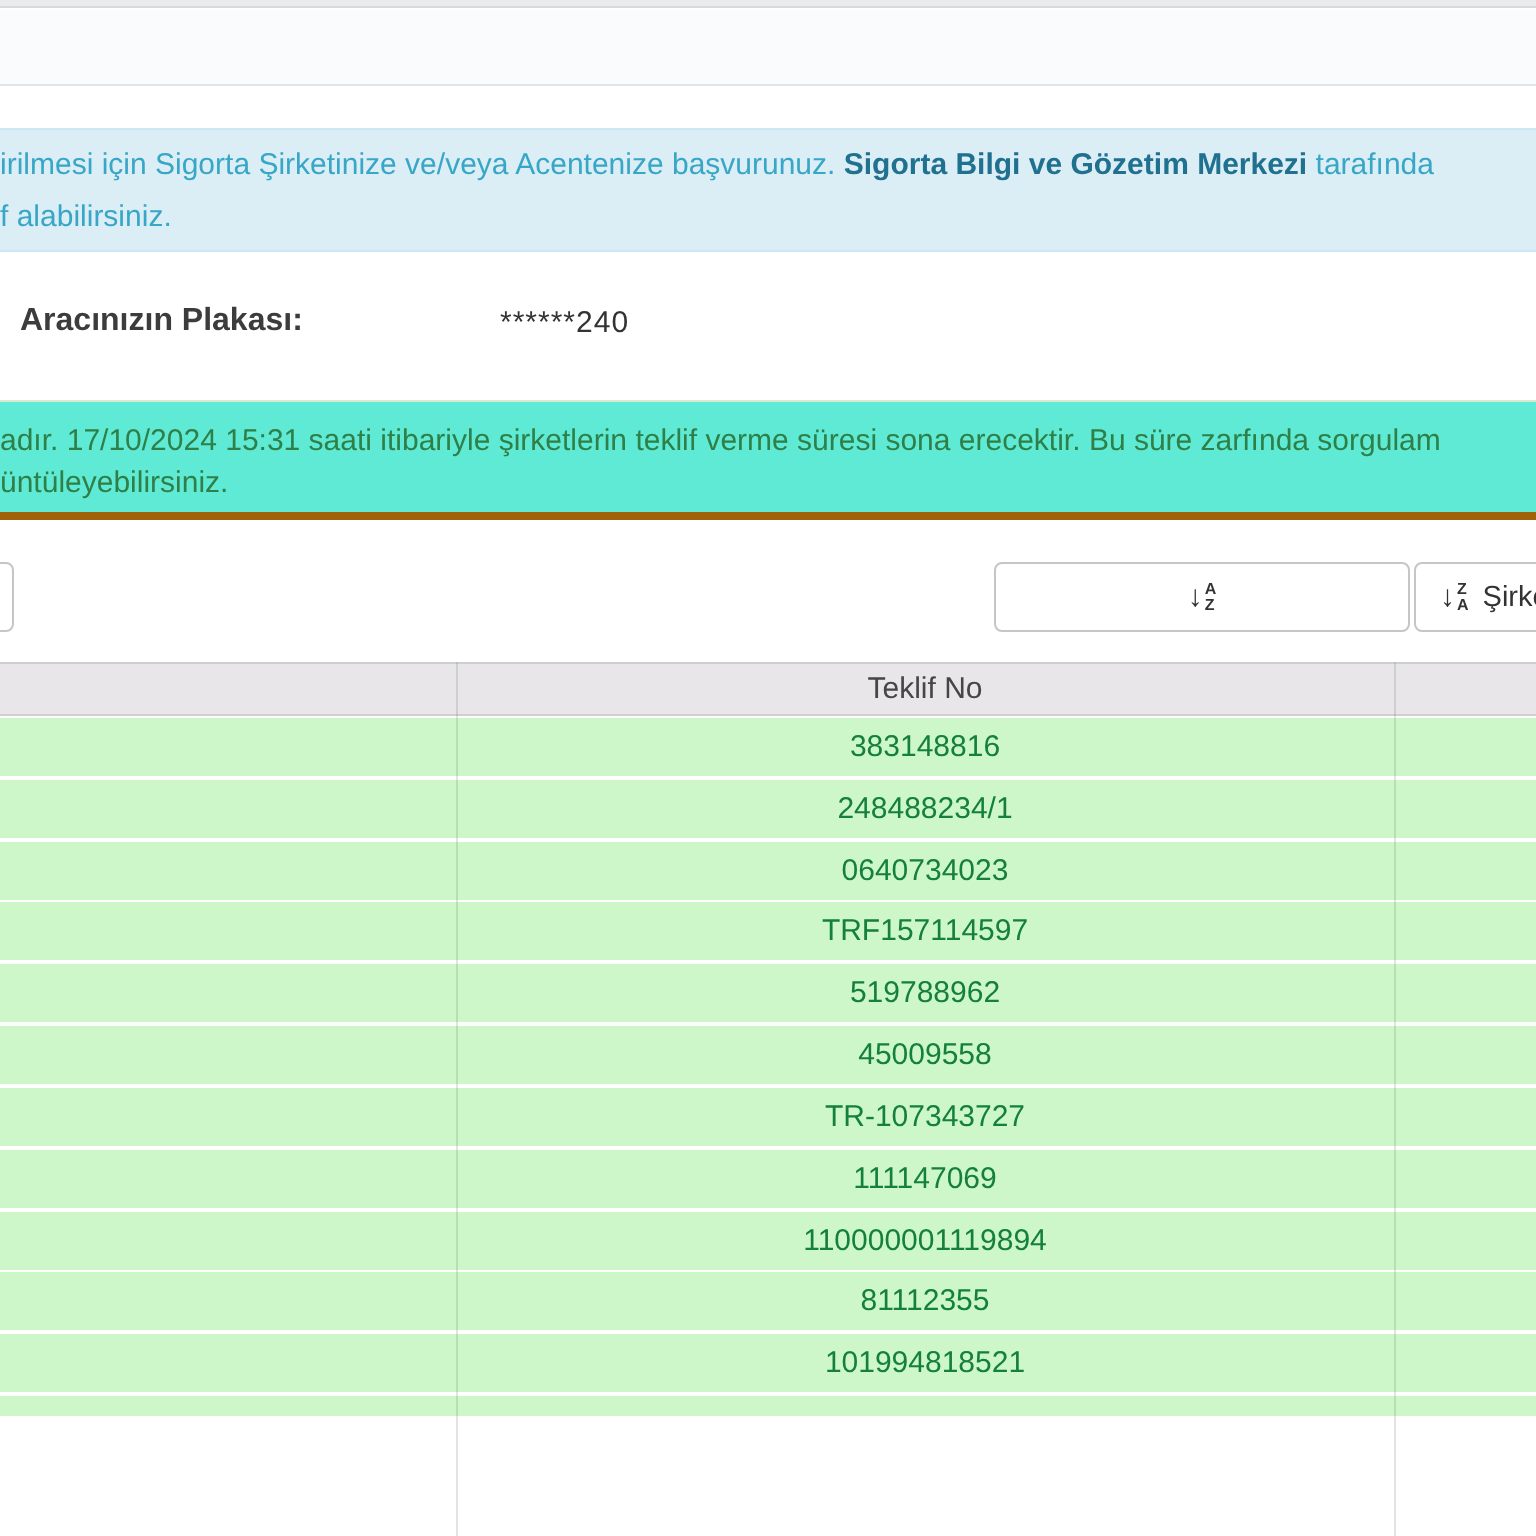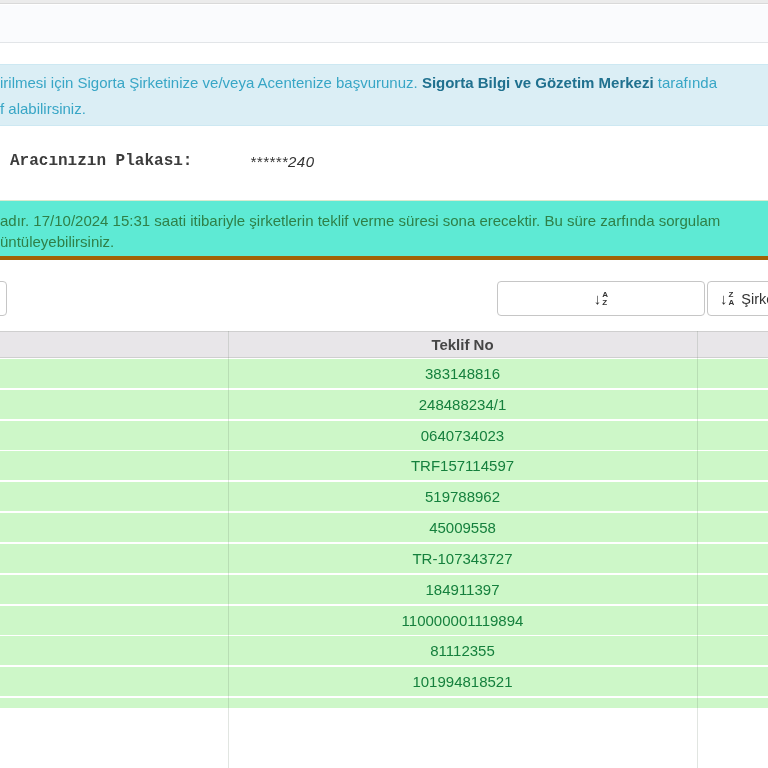--- a/index.html
+++ b/index.html
@@ -11,22 +11,22 @@
             background:#ebebeb; border-bottom:1px solid #d9d9d9; }
   .subheader { position:absolute; top:5px; left:0; right:0; height:38px;
                background:#fafbfd; border-bottom:1px solid #e2e5e8; }
 
   .info-alert { position:absolute; top:64px; left:0; right:0; height:62px;
                 background:#dbeef5; border-top:1px solid #cde8f2; border-bottom:1px solid #cde8f2;
                 color:#38a6c6; font-size:15px; line-height:26px; padding-top:5px; white-space:nowrap; }
   .info-alert b { color:#20718f; }
 
   .plate-row { position:absolute; top:152px; left:0; right:0; height:24px; }
-  .plate-label { position:absolute; left:10px; top:0; font-weight:bold; font-size:16px; color:#3c3c3c;font-family:Liberation Mono, monospace; }
-  .plate-value { position:absolute; left:250px; top:1px; font-size:15px; color:#333; letter-spacing:.5px;font-style:italic; }
+  .plate-label { position:absolute; left:10px; top:0; font-weight:bold; font-size:16px; color:#3c3c3c; }
+  .plate-value { position:absolute; left:250px; top:1px; font-size:15px; color:#333; letter-spacing:.5px; }
 
   .success-alert { position:absolute; top:200px; left:0; right:0; height:60px;
                    background:#5eead4; border-top:1px solid #d9ead0; border-bottom:4px solid #a16207;
                    color:#2f8048; font-size:15px; line-height:21px; padding-top:9px; white-space:nowrap; }
 
   .btn { position:absolute; top:281px; height:35px; background:#fff; border:1px solid #c6c6c6;
          border-radius:4px; color:#333; font-size:14.5px; display:flex; align-items:center;
          justify-content:center; gap:7px; cursor:pointer; white-space:nowrap; }
   .btn-cut-left { left:-30px; width:37px; }
   .btn-sort-asc { left:497px; width:208px; }
@@ -35,21 +35,21 @@
   .sort-icon { display:inline-flex; align-items:center; line-height:1; }
   .sort-icon .arrow { font-size:15px; font-weight:bold; margin-right:1px; }
   .sort-icon .letters { display:inline-flex; flex-direction:column; font-size:8px;
                         font-weight:bold; line-height:8px; }
 
   .table-wrap { position:absolute; top:331px; left:0; right:0; bottom:0; }
   .thead { position:absolute; top:0; left:0; right:0; height:27px; background:#e8e6e9;
            border-top:1px solid #cfcfcf; border-bottom:1px solid #cfcfcf; }
   .th-offer { position:absolute; left:228px; width:469px; top:0; height:25px;
               display:flex; align-items:center; justify-content:center;
-              font-weight:bold; font-size:15px; color:#464646; }
+              font-weight:normal; font-size:15px; color:#464646; }
   .tbody { position:absolute; top:28px; left:0; right:0; bottom:0; }
   .trow { height:28.9px; margin-bottom:1.95px; background:#cdf7c8; position:relative; }
   .trow-partial { height:10px; margin-bottom:0; background:#cdf7c8; }
   .td-offer { position:absolute; left:228px; width:469px; top:0; bottom:0;
               display:flex; align-items:center; justify-content:center;
               font-size:15px; color:#15803d; }
   .col-line { position:absolute; top:0; bottom:0; width:1px; background:rgba(90,110,90,0.18); }
   .col-line.c1 { left:228px; }
   .col-line.c2 { left:697px; }
 </style>
@@ -119,21 +119,21 @@
         <div class="trow">
     <div class="td-offer">519788962</div>
   </div>
         <div class="trow">
     <div class="td-offer">45009558</div>
   </div>
         <div class="trow">
     <div class="td-offer">TR-107343727</div>
   </div>
         <div class="trow">
-    <div class="td-offer">184911397</div>
+    <div class="td-offer">111147069</div>
   </div>
         <div class="trow">
     <div class="td-offer">110000001119894</div>
   </div>
         <div class="trow">
     <div class="td-offer">81112355</div>
   </div>
         <div class="trow">
     <div class="td-offer">101994818521</div>
   </div>

